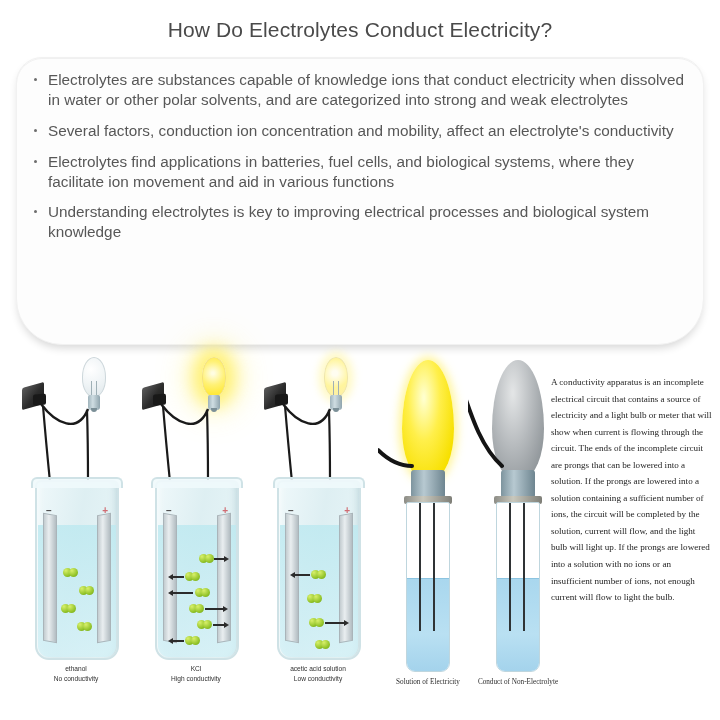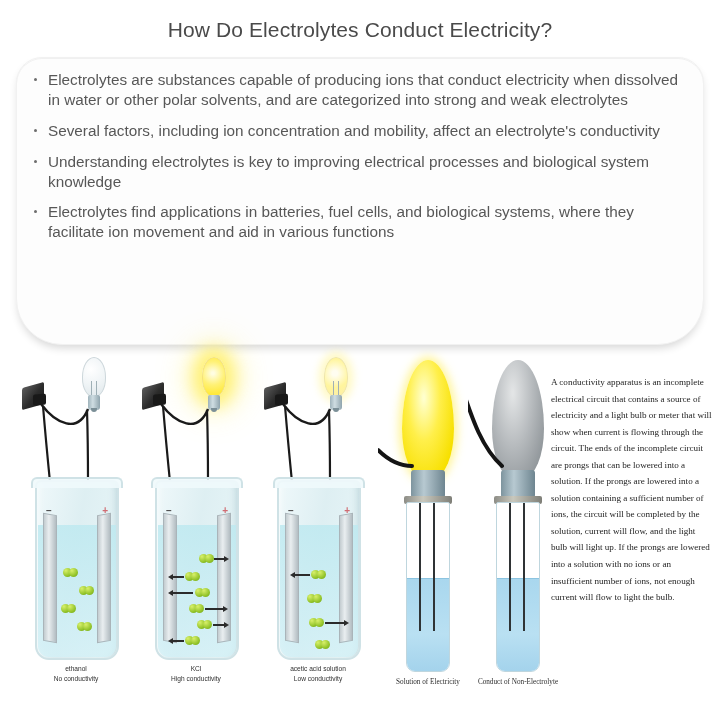--- a/index.html
+++ b/index.html
@@ -233,33 +233,33 @@
 <body>
 
 <div id="root">
 
   <div class="page-title">How Do Electrolytes Conduct Electricity?</div>
 
   <div class="info-card">
     <ul class="bullet-list">
       <li class="bullet-item">
         <span class="dot"></span>
-        <span>Electrolytes are substances capable of producing ions that conduct electricity when dissolved in water or other polar solvents, and are categorized into strong and weak electrolytes</span>
+        <span>Electrolytes are substances capable of knowledge ions that conduct electricity when dissolved in water or other polar solvents, and are categorized into strong and weak electrolytes</span>
       </li>
       <li class="bullet-item">
         <span class="dot"></span>
-        <span>Several factors, including ion concentration and mobility, affect an electrolyte's conductivity</span>
+        <span>Several factors, conduction ion concentration and mobility, affect an electrolyte's conductivity</span>
+      </li>
+      <li class="bullet-item">
+        <span class="dot"></span>
+        <span>Electrolytes find applications in batteries, fuel cells, and biological systems, where they facilitate ion movement and aid in various functions</span>
       </li>
       <li class="bullet-item">
         <span class="dot"></span>
         <span>Understanding electrolytes is key to improving electrical processes and biological system knowledge</span>
-      </li>
-      <li class="bullet-item">
-        <span class="dot"></span>
-        <span>Electrolytes find applications in batteries, fuel cells, and biological systems, where they facilitate ion movement and aid in various functions</span>
       </li>
     </ul>
   </div>
 
   <div class="diagram-band">
 
     <div class="rig rig-0">
       <div class="outlet"></div>
       <div class="bulb-wrap bulb-0">
         <div class="bulb-glass"></div>

